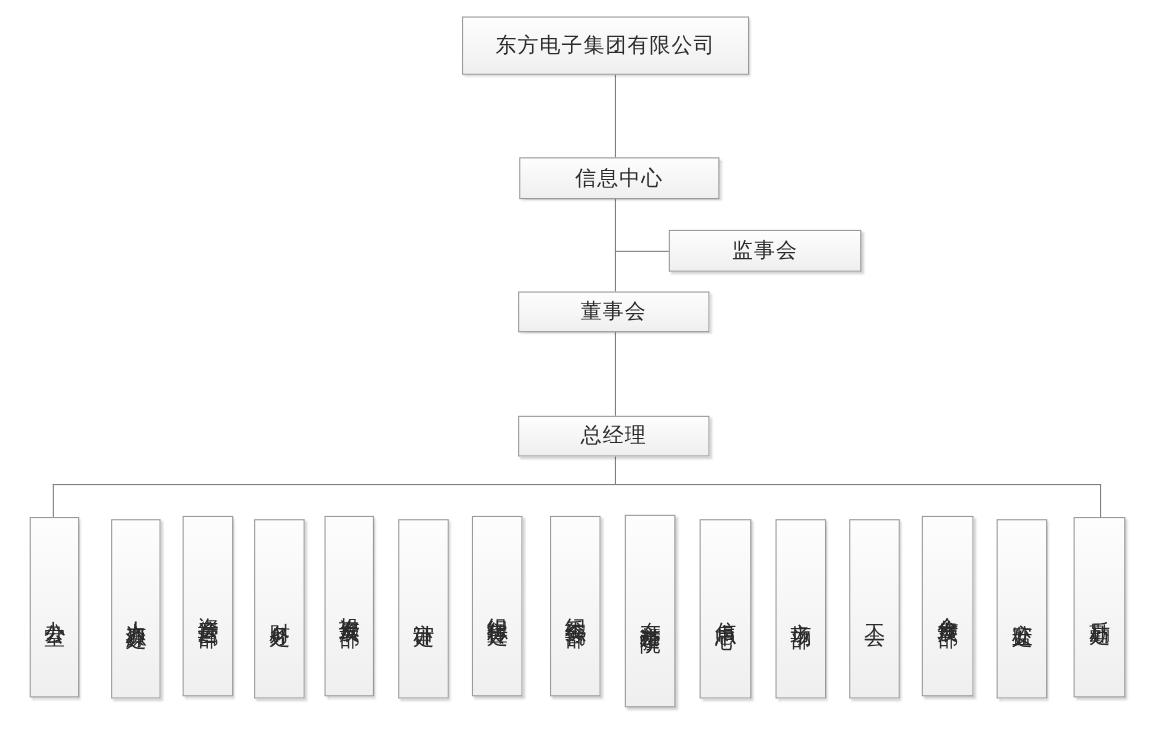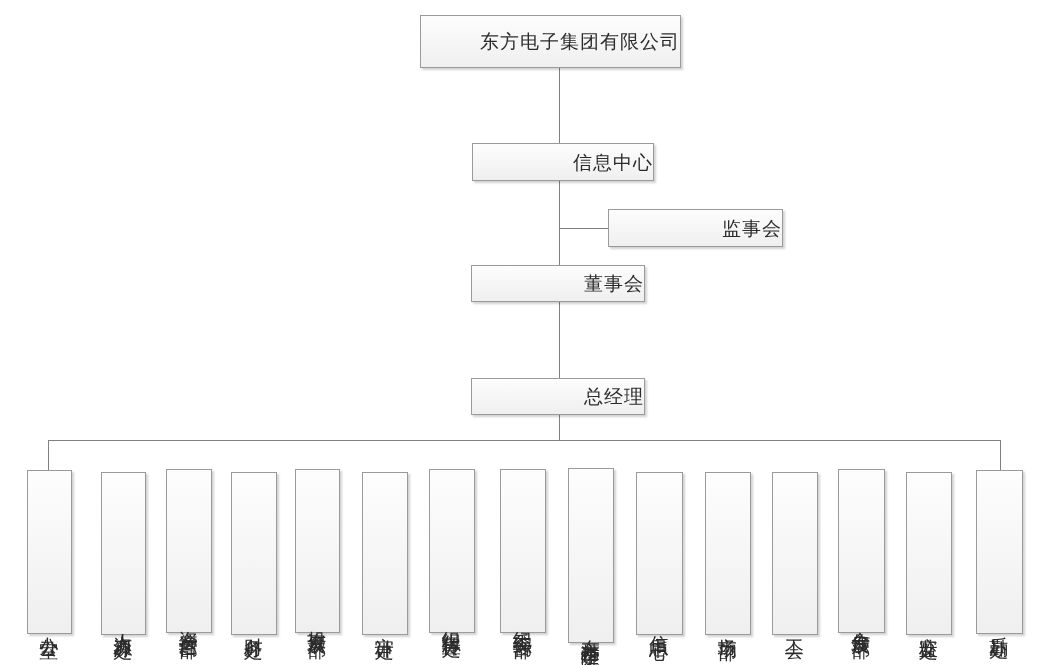--- a/index.html
+++ b/index.html
@@ -18,21 +18,21 @@
   
   .node{
     position:absolute;
     box-sizing:border-box;
     border:1px solid #9a9a9a;
     background:linear-gradient(to bottom,#fdfdfd 0%,#f7f7f7 45%,#efefef 100%);
     box-shadow:2px 2px 2px rgba(0,0,0,0.18);
     color:#2b2b2b;
     display:flex;
     align-items:center;
-    justify-content:flex-end;
+    justify-content:center;
     text-align:center;
   }
   
   .node.h{
     font-size:19px;
     letter-spacing:1px;
     line-height:1;
   }
   
   .node.v{

